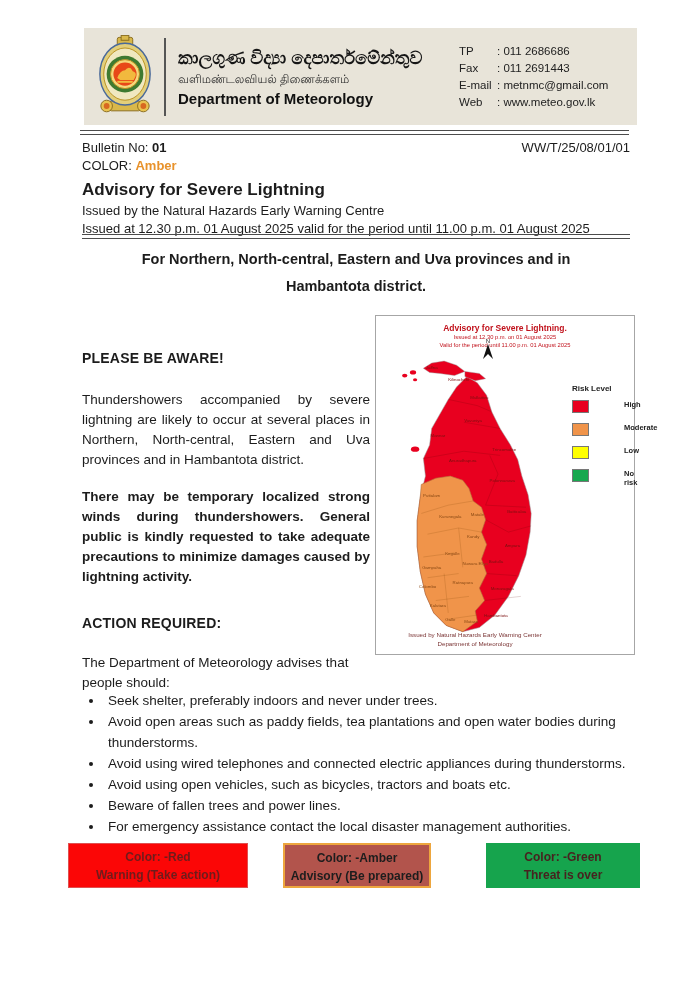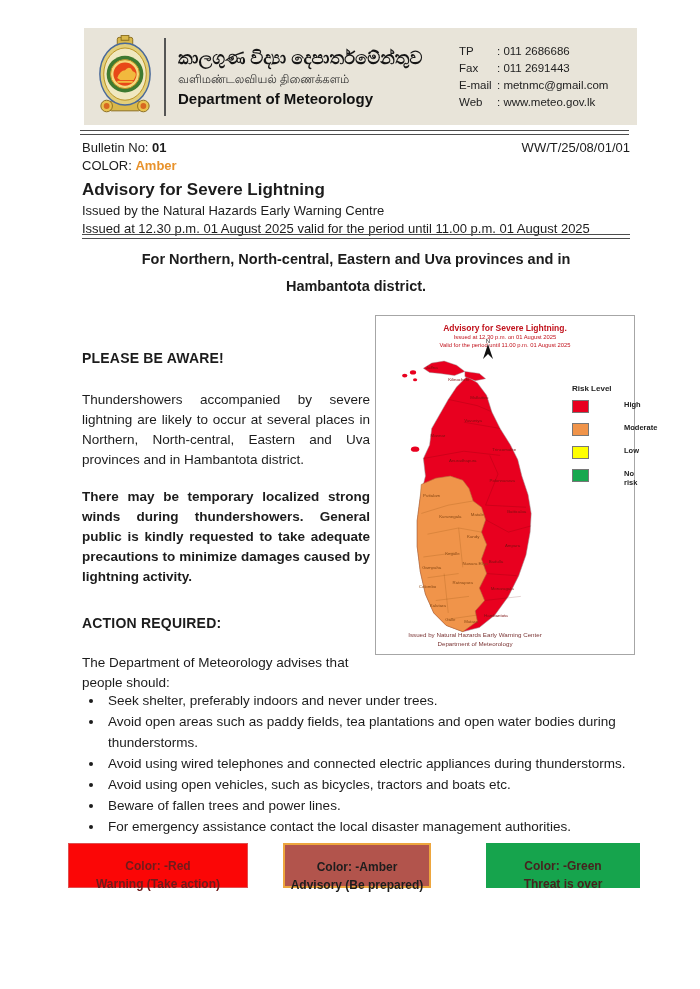--- a/index.html
+++ b/index.html
@@ -61,21 +61,21 @@
             font-size:6.2px;color:#7a3434;line-height:9px;}
 
   
   .bullets{position:absolute;left:82px;top:690px;width:556px;margin:0;padding:0 0 0 22px;
            font-size:13.5px;line-height:21px;list-style:disc;}
   .bullets li{padding-left:4px;}
 
   
   .severity-row{position:absolute;left:68px;top:843px;width:572px;height:46px;}
   .sbox{position:absolute;top:0;height:45px;box-sizing:border-box;text-align:center;
-        font-size:12px;font-weight:bold;line-height:18px;padding-top:13px;}
+        font-size:12px;font-weight:bold;line-height:18px;padding-top:4px;}
   .sbox.red{left:0;width:180px;border:1px solid;}
   .sbox.amb{left:215px;width:148px;border:2px solid;}
   .sbox.grn{left:418px;width:154px;border:1px solid;}
 
   
   .footnote{position:absolute;left:0;top:905px;width:700px;text-align:center;
             font-size:10.8px;line-height:17px;color:#262626;}
 </style>
 </head>
 <body>

